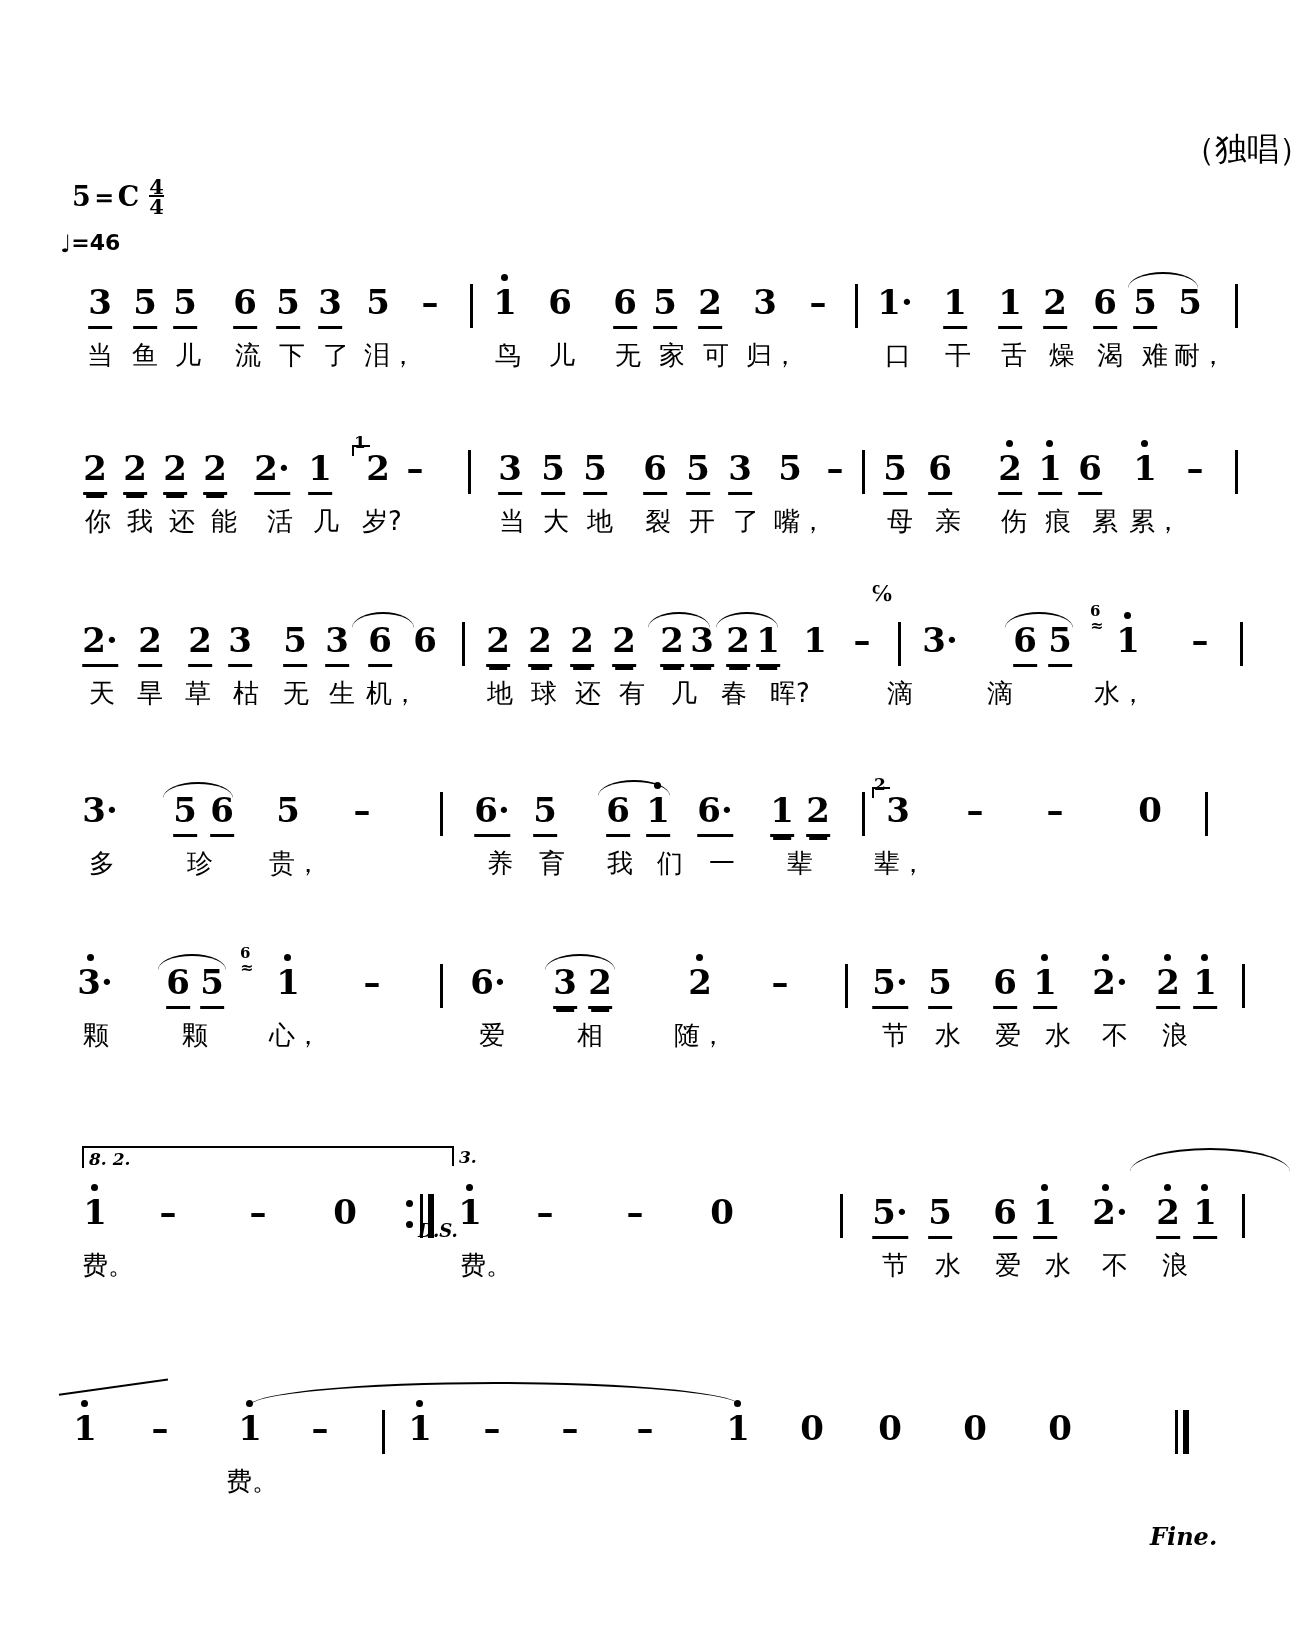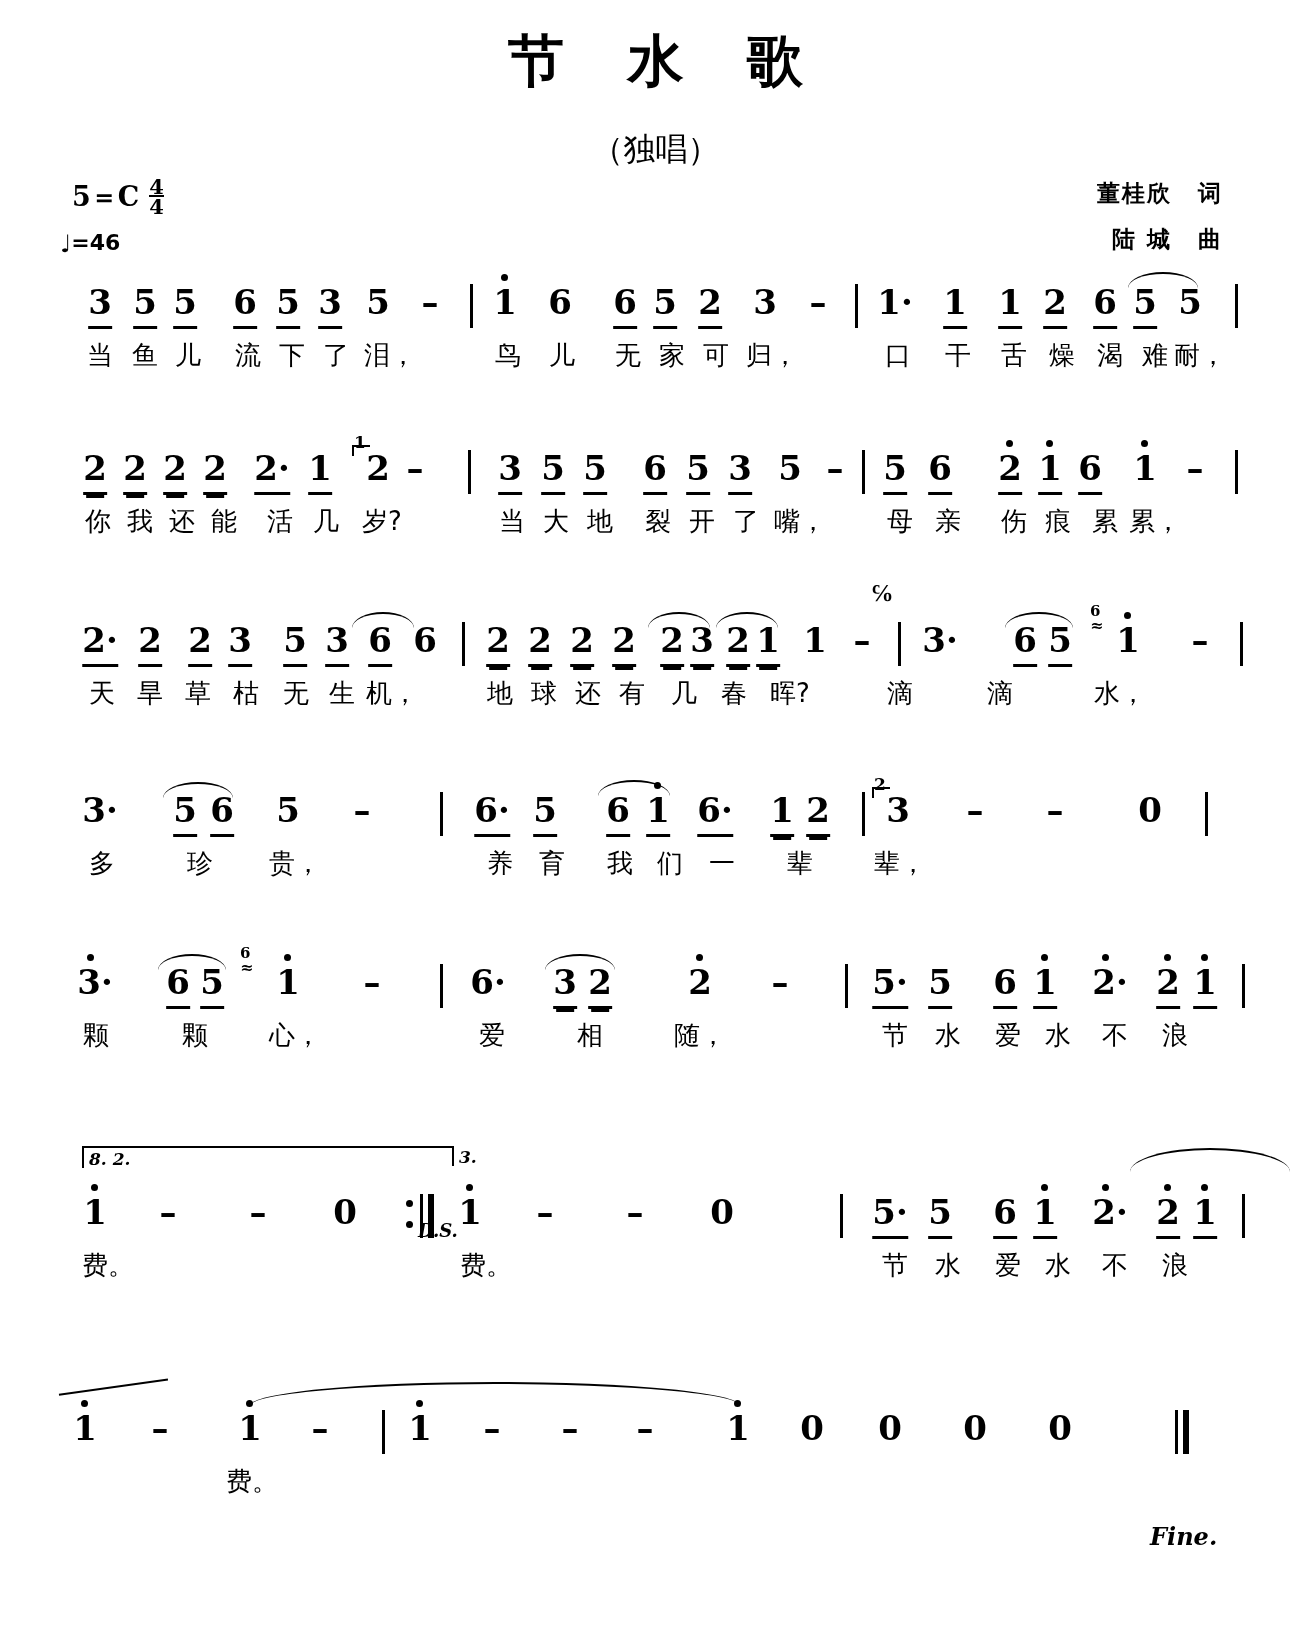--- a/index.html
+++ b/index.html
@@ -31,21 +31,21 @@
     font-weight: bold;
     letter-spacing: 22px;
     text-indent: 22px;
     font-family: "DejaVu Sans", "Liberation Sans", sans-serif;
   }
   .subtitle {
     position: absolute;
     top: 128px;
     left: 0;
     width: 1311px;
-    text-align: center;
+    text-align: right;
     font-size: 32px;
     font-family: "DejaVu Sans", "Liberation Sans", sans-serif;
   }
   .credits {
     position: absolute;
     top: 170px;
     right: 90px;
     font-size: 23px;
     font-weight: bold;
     font-family: "DejaVu Sans", "Liberation Sans", sans-serif;
@@ -201,31 +201,22 @@
     font-weight: bold;
     font-family: "DejaVu Serif", serif;
   }
   .six-mark em { font-style: normal; display:block; font-size: 15px; line-height: 10px; }
 </style>
 </head>
 <body>
 
 <div class="sheet">
 
-  <div class="title">节 水 歌</div>
   <div class="subtitle">（独唱）</div>
 
-  <div class="credits">
-    <div class="credit-line">
-      <span class="name">董桂欣</span><span class="role">词</span>
-    </div>
-    <div class="credit-line">
-      <span class="name">陆 城</span><span class="role">曲</span>
-    </div>
-  </div>
 
   <div class="keysig">
     <span class="ks-text">5＝C</span>
     <span class="meter">
       <span class="num">4</span>
       <span class="den">4</span>
     </span>
   </div>
 
   <div class="tempo">

